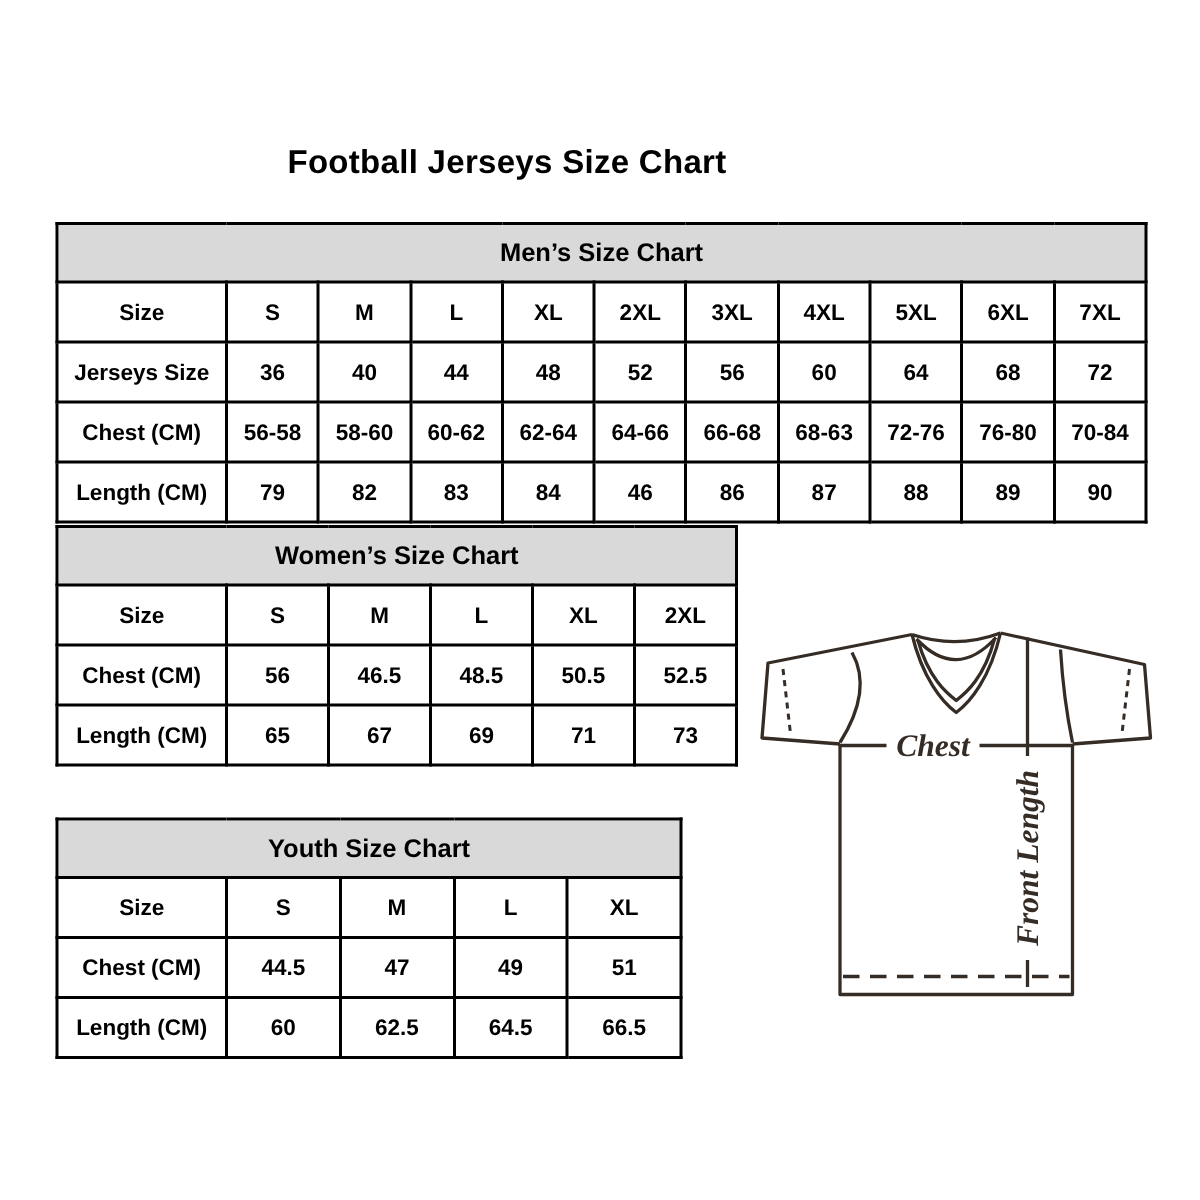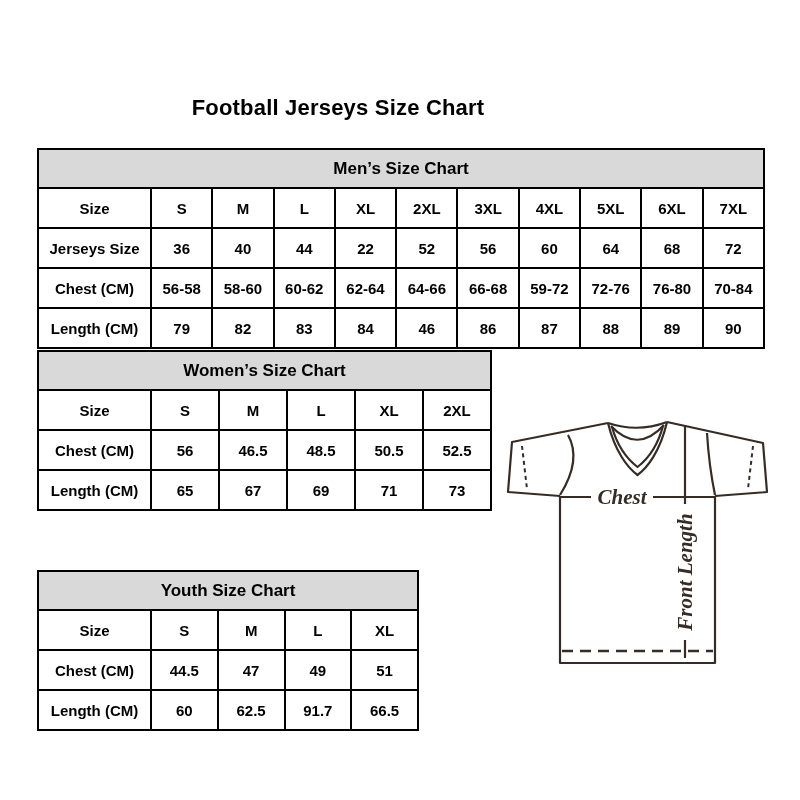--- a/index.html
+++ b/index.html
@@ -67,37 +67,37 @@
           <td>4XL</td>
           <td>5XL</td>
           <td>6XL</td>
           <td>7XL</td>
         </tr>
         <tr>
           <td>Jerseys Size</td>
           <td>36</td>
           <td>40</td>
           <td>44</td>
-          <td>22</td>
+          <td>48</td>
           <td>52</td>
           <td>56</td>
           <td>60</td>
           <td>64</td>
           <td>68</td>
           <td>72</td>
         </tr>
         <tr>
           <td>Chest (CM)</td>
           <td>56-58</td>
           <td>58-60</td>
           <td>60-62</td>
           <td>62-64</td>
           <td>64-66</td>
           <td>66-68</td>
-          <td>59-72</td>
+          <td>68-63</td>
           <td>72-76</td>
           <td>76-80</td>
           <td>70-84</td>
         </tr>
         <tr>
           <td>Length (CM)</td>
           <td>79</td>
           <td>82</td>
           <td>83</td>
           <td>84</td>
@@ -147,21 +147,21 @@
           <td>65</td>
           <td>67</td>
           <td>69</td>
           <td>71</td>
           <td>73</td>
         </tr>
       </tbody>
     </table>
 </div>
 
-<div class="abs" style="left:37px;top:545px;width:382px;margin-top:25px;">
+<div class="abs" style="left:37px;top:545px;width:418px;">
   <table>
       <colgroup>
         <col style="width: 113px;">
         <col>
         <col>
         <col>
         <col>
       </colgroup>
       <tbody>
         <tr class="title-row">
@@ -178,21 +178,21 @@
           <td>Chest (CM)</td>
           <td>44.5</td>
           <td>47</td>
           <td>49</td>
           <td>51</td>
         </tr>
         <tr>
           <td>Length (CM)</td>
           <td>60</td>
           <td>62.5</td>
-          <td>91.7</td>
+          <td>64.5</td>
           <td>66.5</td>
         </tr>
       </tbody>
     </table>
 </div>
 
 <svg class="abs" style="left:505px;top:410px;" width="266" height="258" viewBox="0 0 266 258">
   <g>
 
     <path class="jersey-stroke" d="M 103,13 L 7,32 L 3,82 L 55,86"></path>

